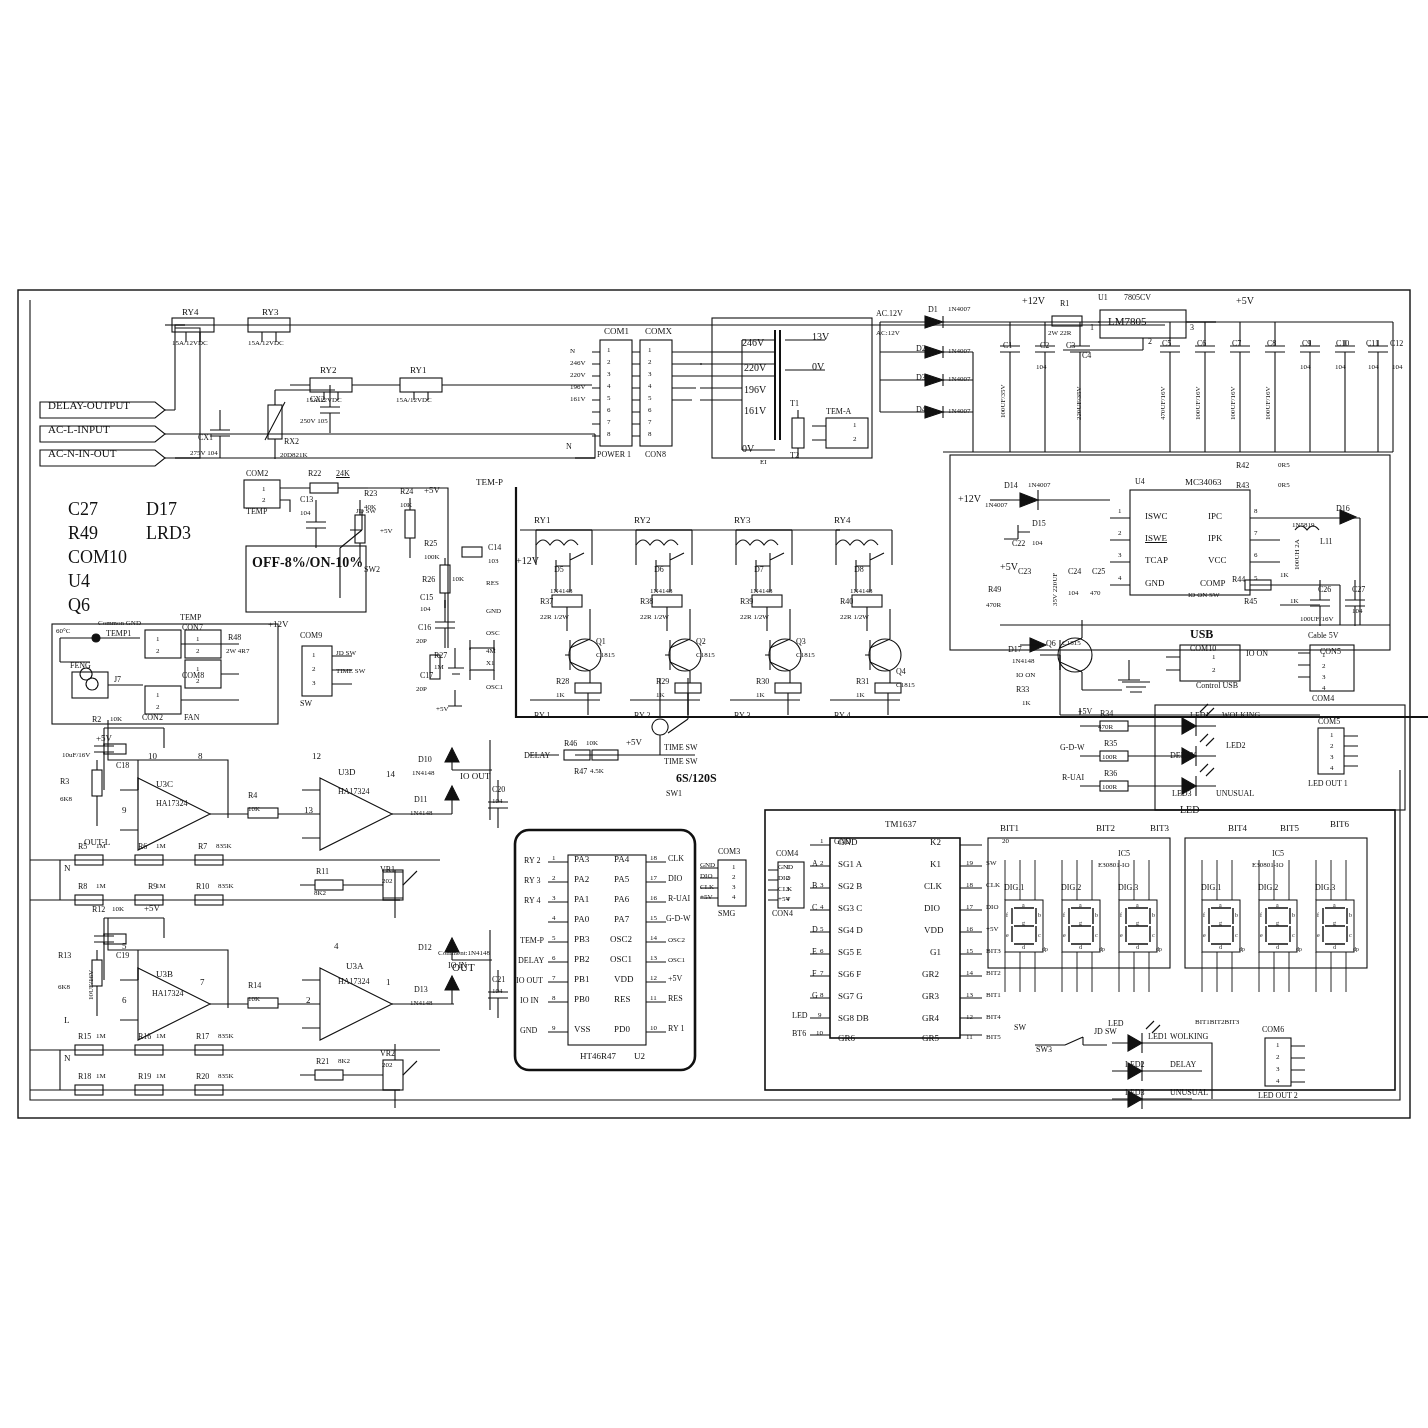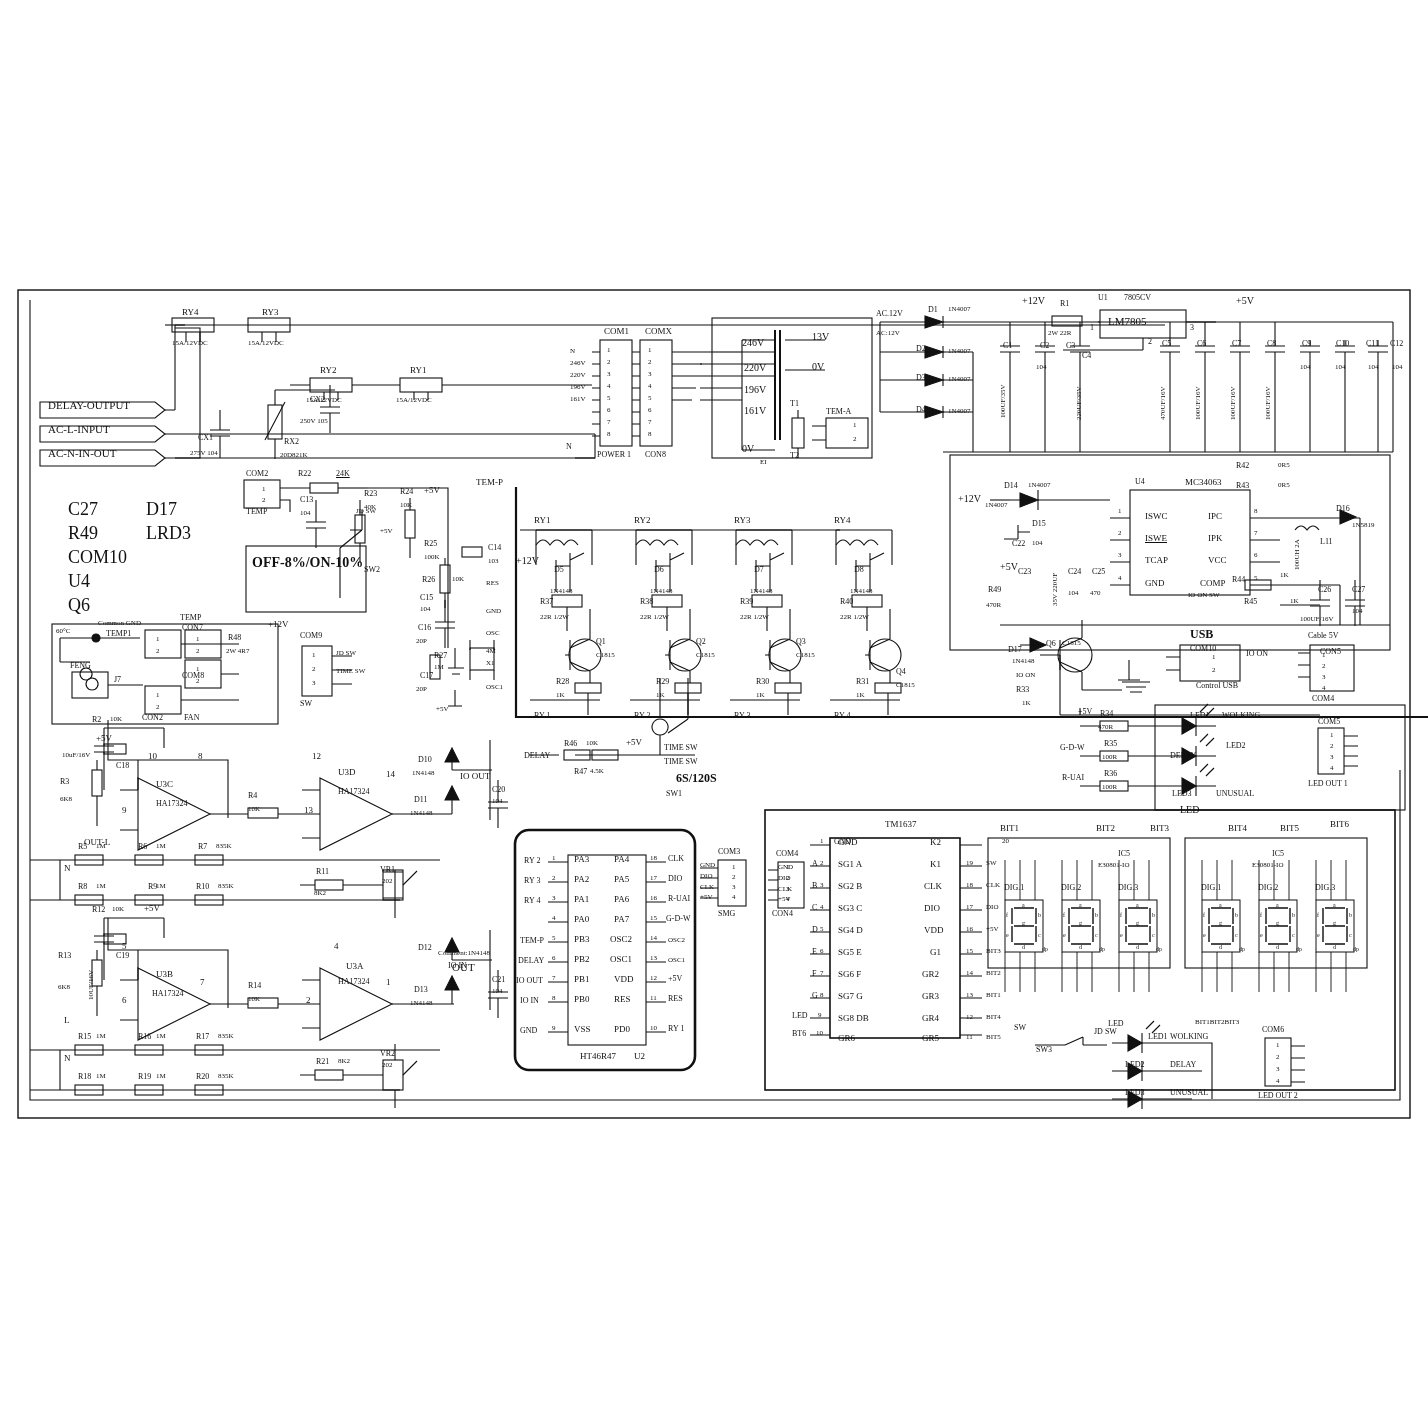--- a/index.html
+++ b/index.html
@@ -553,21 +553,21 @@
 <div class="lbl s7 rot" style="left:1052px;top:606px;">35V 220UF</div>
 <div class="lbl s8" style="left:1236px;top:462px;">R42</div>
 <div class="lbl s7" style="left:1278px;top:462px;">0R5</div>
 <div class="lbl s8" style="left:1236px;top:482px;">R43</div>
 <div class="lbl s7" style="left:1278px;top:482px;">0R5</div>
 <div class="lbl s8" style="left:1232px;top:576px;">R44</div>
 <div class="lbl s7" style="left:1280px;top:572px;">1K</div>
 <div class="lbl s8" style="left:1244px;top:598px;">R45</div>
 <div class="lbl s7" style="left:1290px;top:598px;">1K</div>
 <div class="lbl s8" style="left:1336px;top:505px;">D16</div>
-<div class="lbl s7" style="left:1352px;top:522px;text-align:right;">1N5819</div>
+<div class="lbl s7" style="left:1292px;top:522px;text-align:right;">1N5819</div>
 <div class="lbl s8" style="left:1320px;top:538px;">L11</div>
 <div class="lbl s7 rot" style="left:1294px;top:570px;">100UH 2A</div>
 <div class="lbl s8" style="left:1318px;top:586px;">C26</div>
 <div class="lbl s7" style="left:1300px;top:616px;">100UF/16V</div>
 <div class="lbl s8" style="left:1352px;top:586px;">C27</div>
 <div class="lbl s7" style="left:1352px;top:608px;">104</div>
 <div class="lbl s10" style="left:958px;top:494px;">+12V</div>
 <div class="lbl s10" style="left:1000px;top:562px;">+5V</div>
 <div class="lbl s8" style="left:988px;top:586px;">R49</div>
 <div class="lbl s7" style="left:986px;top:602px;">470R</div>
@@ -634,21 +634,21 @@
 <div class="lbl s8" style="left:634px;top:712px;">RY 2</div>
 <div class="lbl s8" style="left:734px;top:712px;">RY 3</div>
 <div class="lbl s8" style="left:834px;top:712px;">RY 4</div>
 <div class="lbl s10" style="left:516px;top:556px;">+12V</div>
 
 <div class="lbl s14 b" style="left:252px;top:556px;">OFF-8%/ON-10%</div>
 <div class="lbl s8" style="left:246px;top:470px;">COM2</div>
 <div class="lbl s7" style="left:262px;top:486px;">1</div>
 <div class="lbl s7" style="left:262px;top:497px;">2</div>
 <div class="lbl s8" style="left:246px;top:508px;">TEMP</div>
-<div class="lbl s8" style="left:298px;top:470px;">R22</div>
+<div class="lbl s8" style="left:308px;top:470px;">R22</div>
 <div class="lbl s8" style="left:336px;top:470px;text-decoration:underline;">24K</div>
 <div class="lbl s8" style="left:300px;top:496px;">C13</div>
 <div class="lbl s7" style="left:300px;top:510px;">104</div>
 <div class="lbl s8" style="left:364px;top:490px;">R23</div>
 <div class="lbl s7" style="left:364px;top:504px;">40K</div>
 <div class="lbl s8" style="left:400px;top:488px;">R24</div>
 <div class="lbl s7" style="left:400px;top:502px;">10K</div>
 <div class="lbl s9" style="left:424px;top:486px;">+5V</div>
 <div class="lbl s7" style="left:356px;top:508px;">JD SW</div>
 <div class="lbl s7" style="left:380px;top:528px;">+5V</div>

